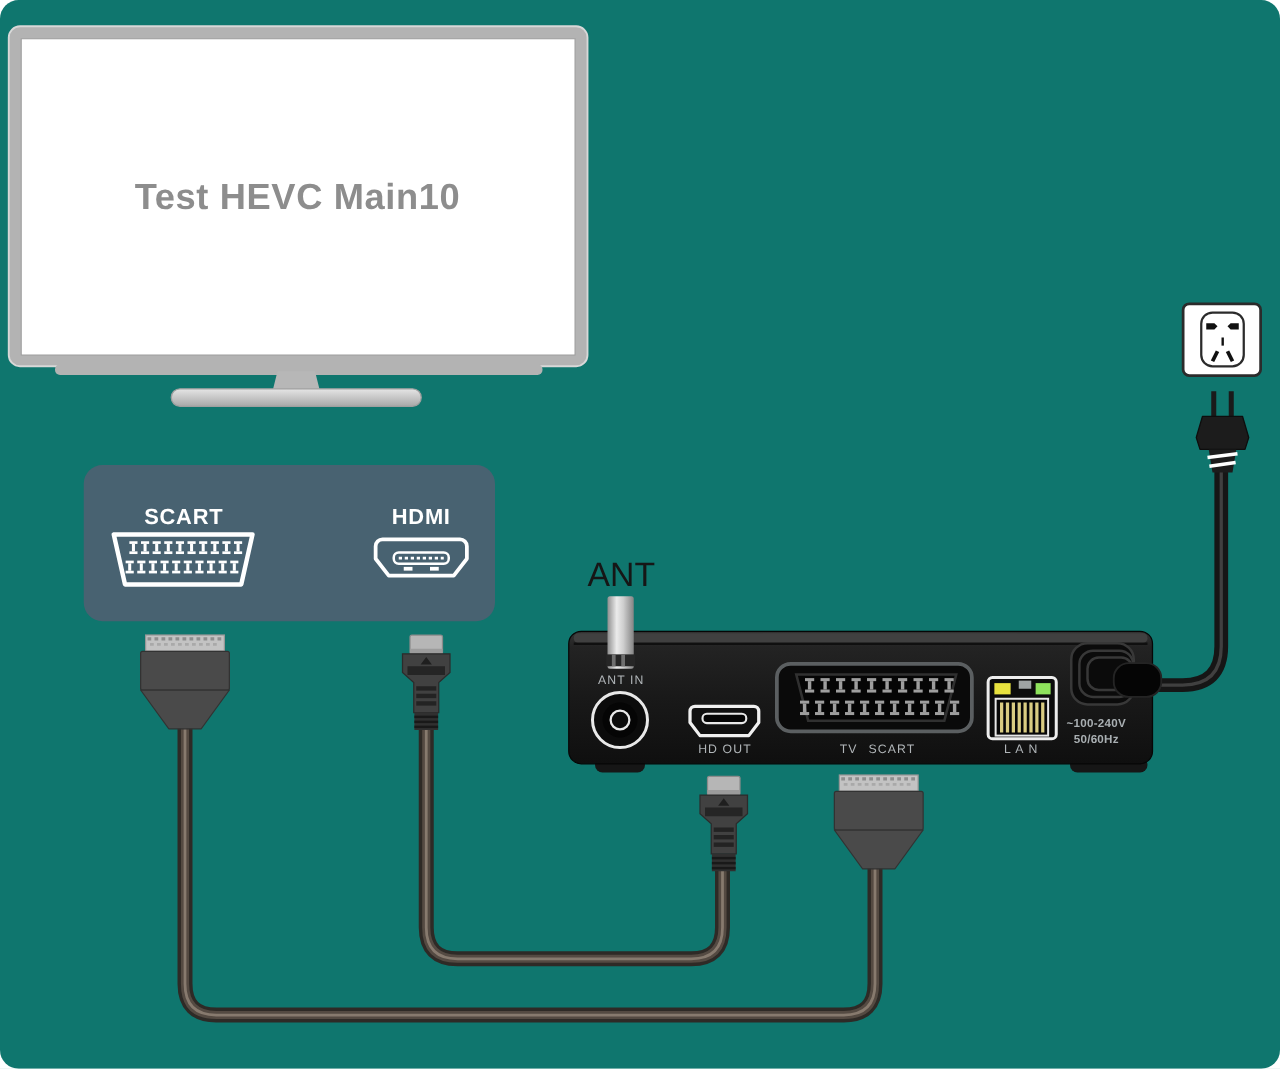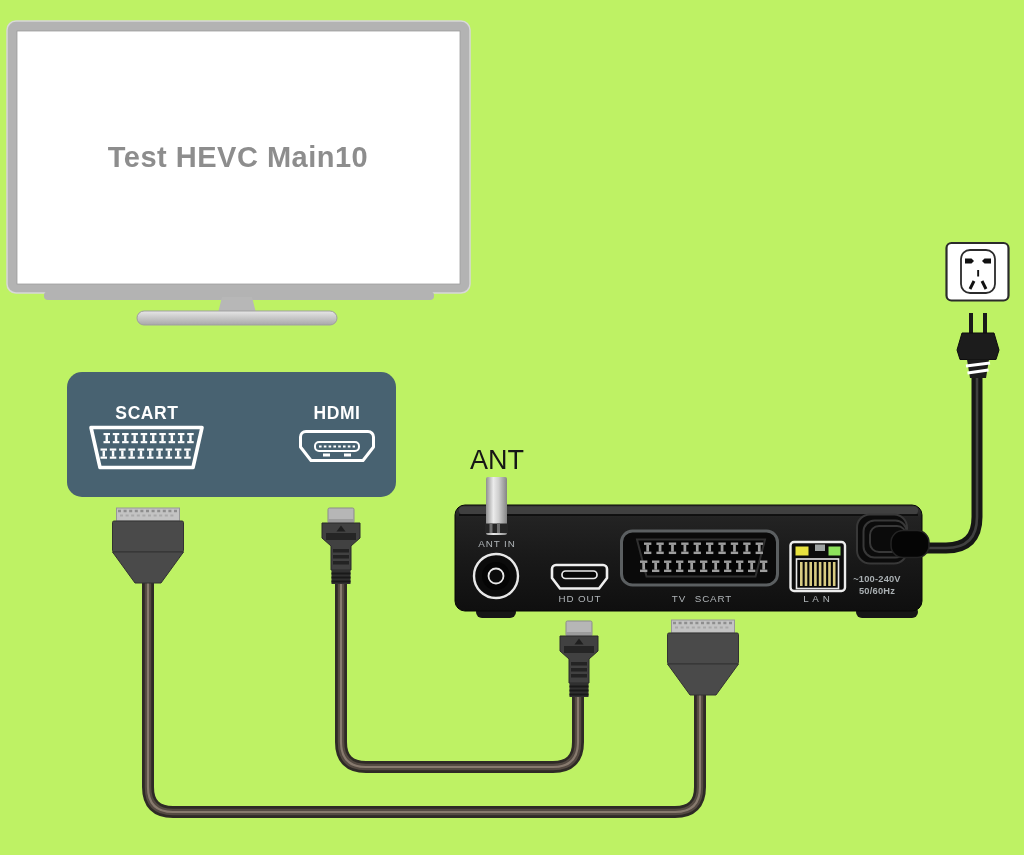--- a/index.html
+++ b/index.html
@@ -1,16 +1,16 @@
 <!DOCTYPE html>
 <html><head>
 <meta charset="utf-8">
 <style>
   html,body{margin:0;padding:0;background:#ffffff;}
-  .stage{width:1024px;height:855px;position:relative;background:#bef264;overflow:hidden;}
+  .stage{width:1024px;height:855px;position:relative;background:#0f766e;overflow:hidden;border-radius:15px;}
   svg text{font-family:"Liberation Sans","DejaVu Sans",sans-serif;}
   .tv-text{font-size:29px;font-weight:bold;fill:#8d8d8d;letter-spacing:0.5px;}
   .panel-label{font-size:17.5px;font-weight:bold;fill:#ffffff;letter-spacing:0.6px;}
   .ant-label{font-size:27px;fill:#161616;}
   .port-label{font-size:9.8px;fill:#b0b5b8;letter-spacing:0.9px;}
   .power-label{font-size:9.3px;font-weight:bold;fill:#a9afb2;letter-spacing:0.2px;}
 </style>
 </head>
 <body>
 

